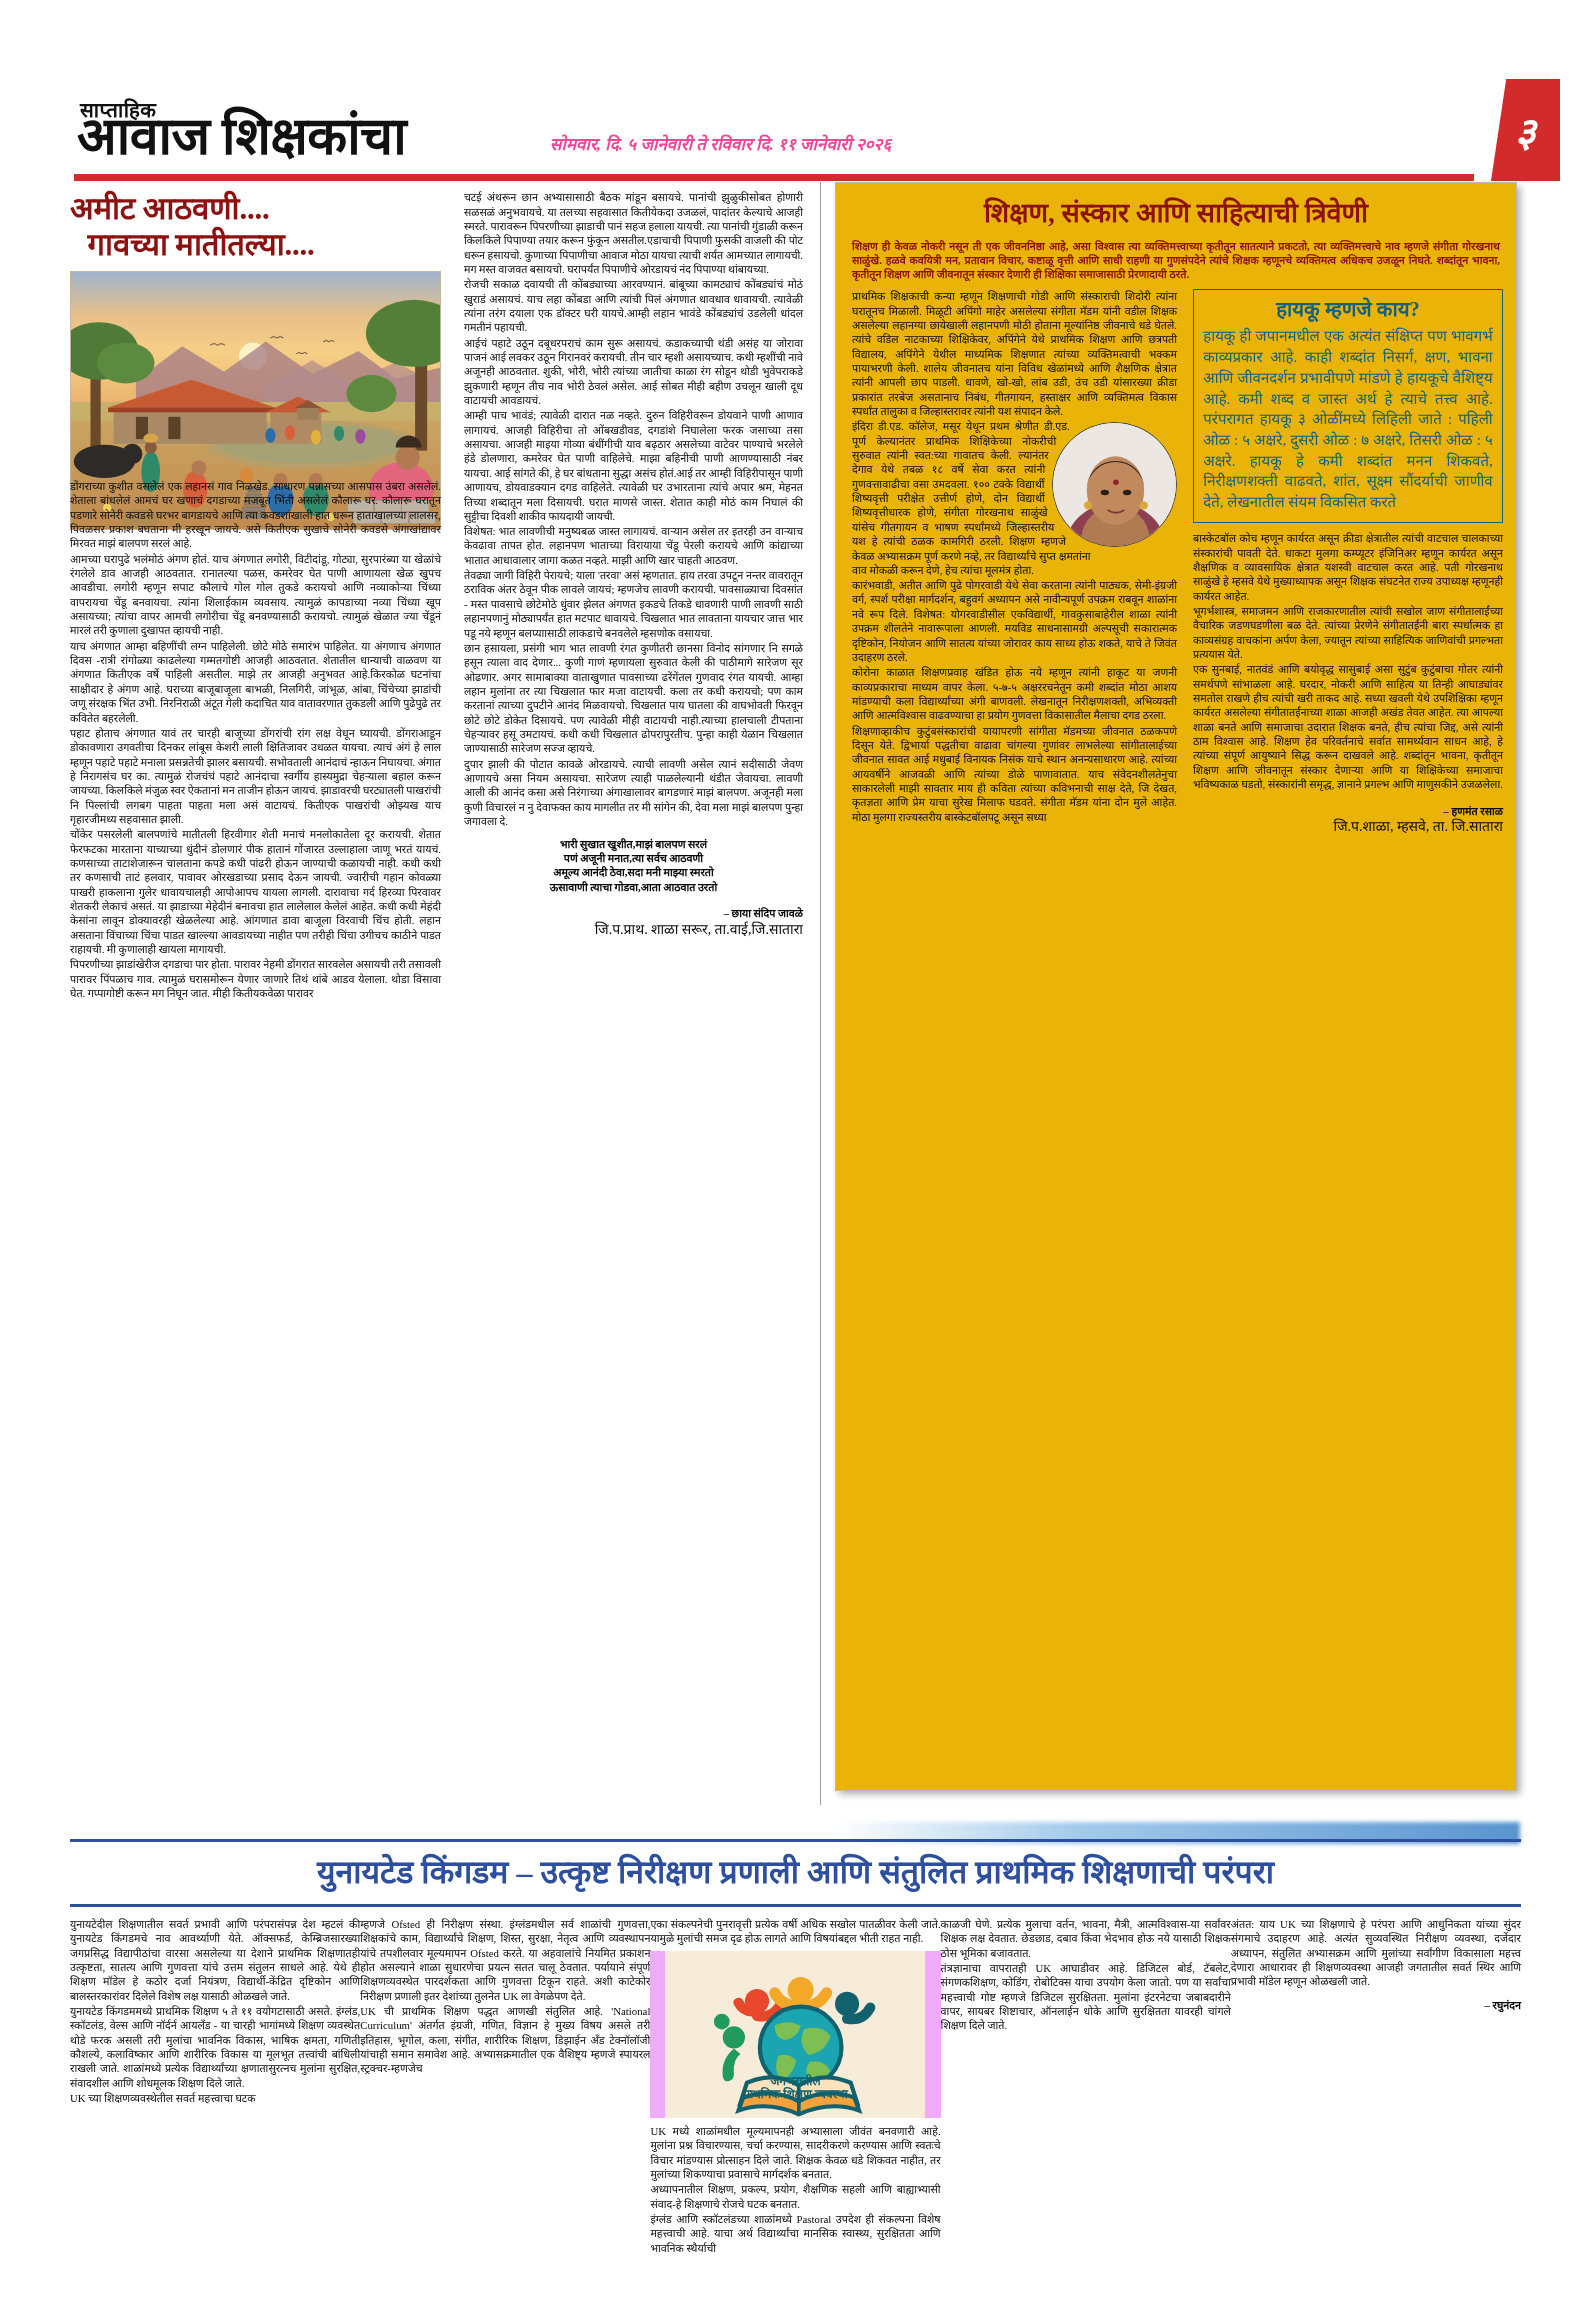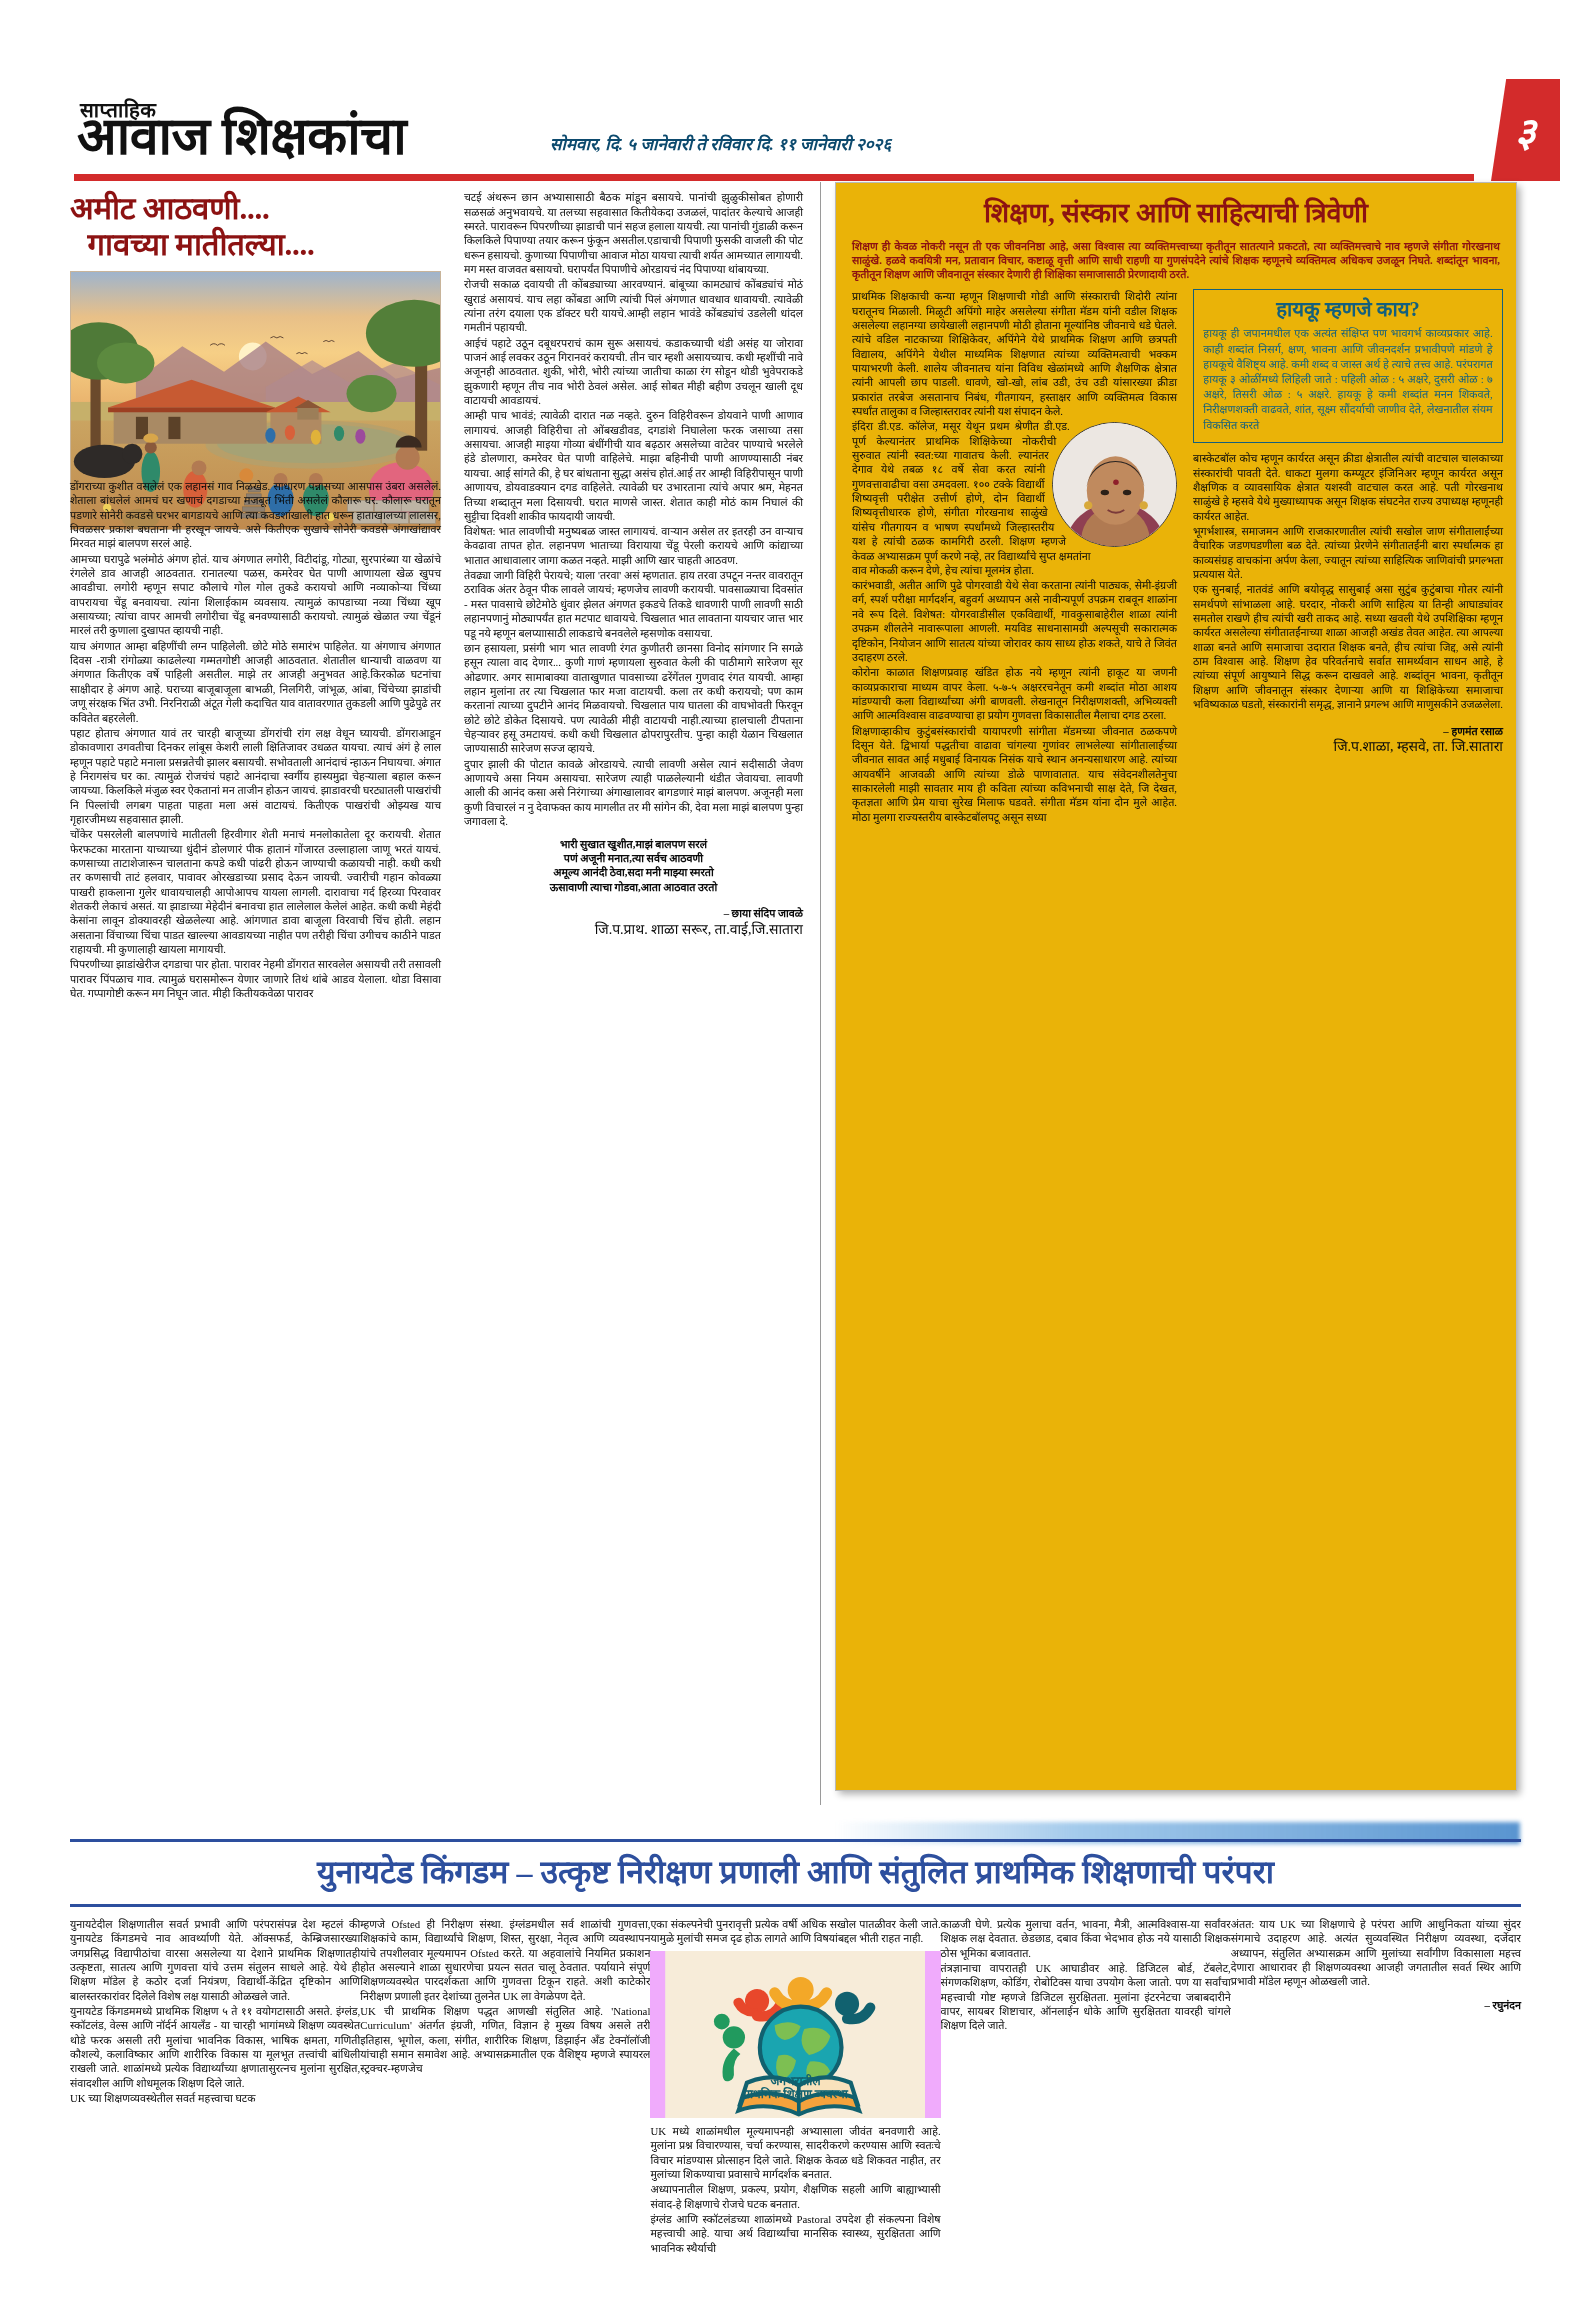--- a/index.html
+++ b/index.html
@@ -18,21 +18,21 @@
     color: #111; font-family: "Liberation Serif", serif;
   }
   .mast-title {
     position: absolute; left: 77px; top: 111px;
     font-size: 52px; font-weight: 700; color: #111;
     letter-spacing: -0.5px; line-height: 1;
     font-family: "Liberation Serif", serif;
   }
   .mast-date {
     position: absolute; left: 550px; top: 132px;
-    font-size: 17px; font-weight: 700; color: #0c4a6e;
+    font-size: 17px; font-weight: 700; color: #ec4899;
     font-style: italic;
   }
   .mast-rule {
     position: absolute; left: 74px; top: 174px;
     width: 1400px; height: 6.5px; background: #d32b2b;
   }
   .page-tab {
     position: absolute; right: 29px; top: 79px;
     width: 69px; height: 102px; background: #d32b2b;
     clip-path: polygon(22% 0, 100% 0, 100% 100%, 0 100%);
@@ -119,21 +119,21 @@
   
   .haiku-box {
     border: 1.4px solid #14607d; padding: 8.3px 9.3px 9.3px 9.3px;
     margin-bottom: 8.3px;
   }
   .haiku-title {
     text-align: center; color: #14607d; font-weight: 700;
     font-size: 20.4px; line-height: 1.1; margin-bottom: 5.6px;
   }
   .haiku-body {
-    color: #14607d; font-size: 11px; line-height: 1.38; text-align: justify;
+    color: #14607d; font-size: 15px; line-height: 1.38; text-align: justify;
   }
 
   
   .portrait {
     float: right; shape-outside: circle(50%);
     width: 125px; height: 125px; border-radius: 50%;
     border: 0.9px solid #3a3a3a; margin: 2.8px 0 4.6px 7.4px;
     overflow: hidden; position: relative;
     background: #ece7e2;
   }

